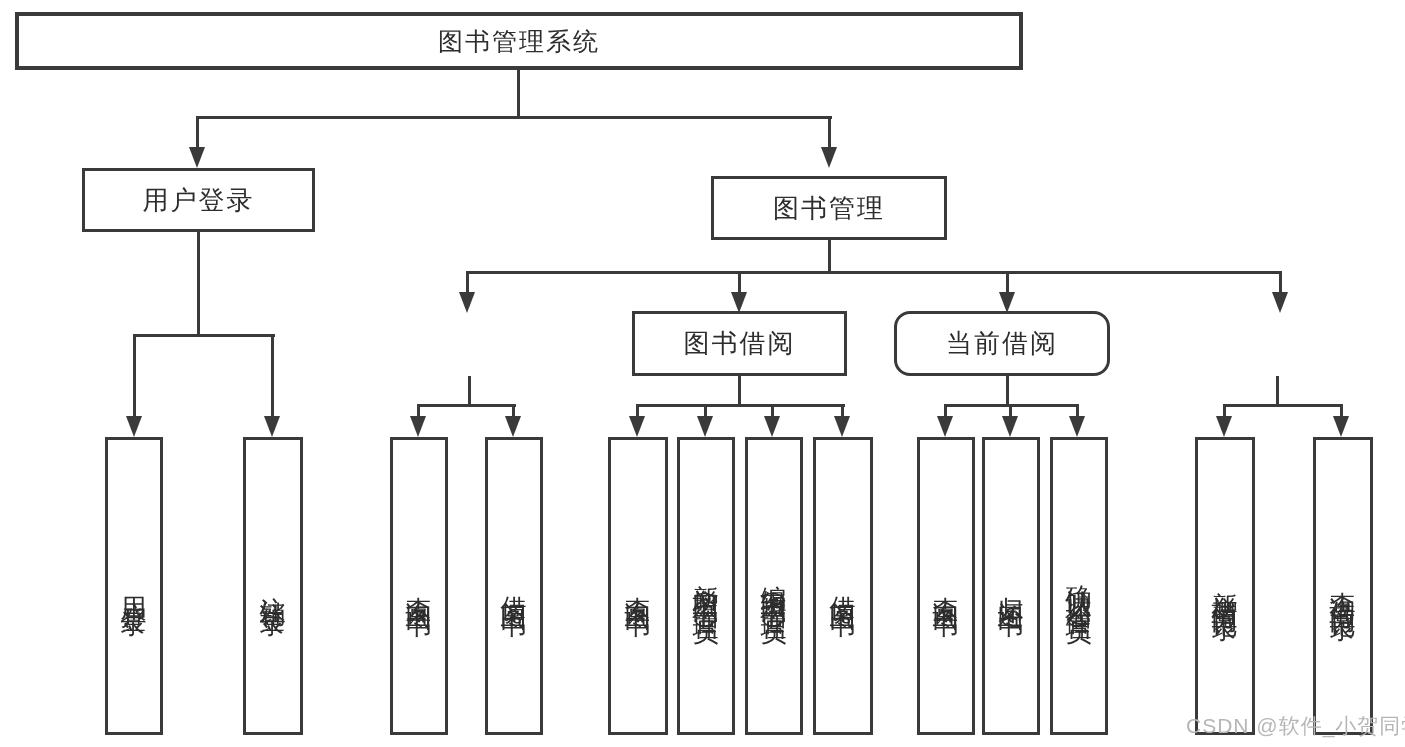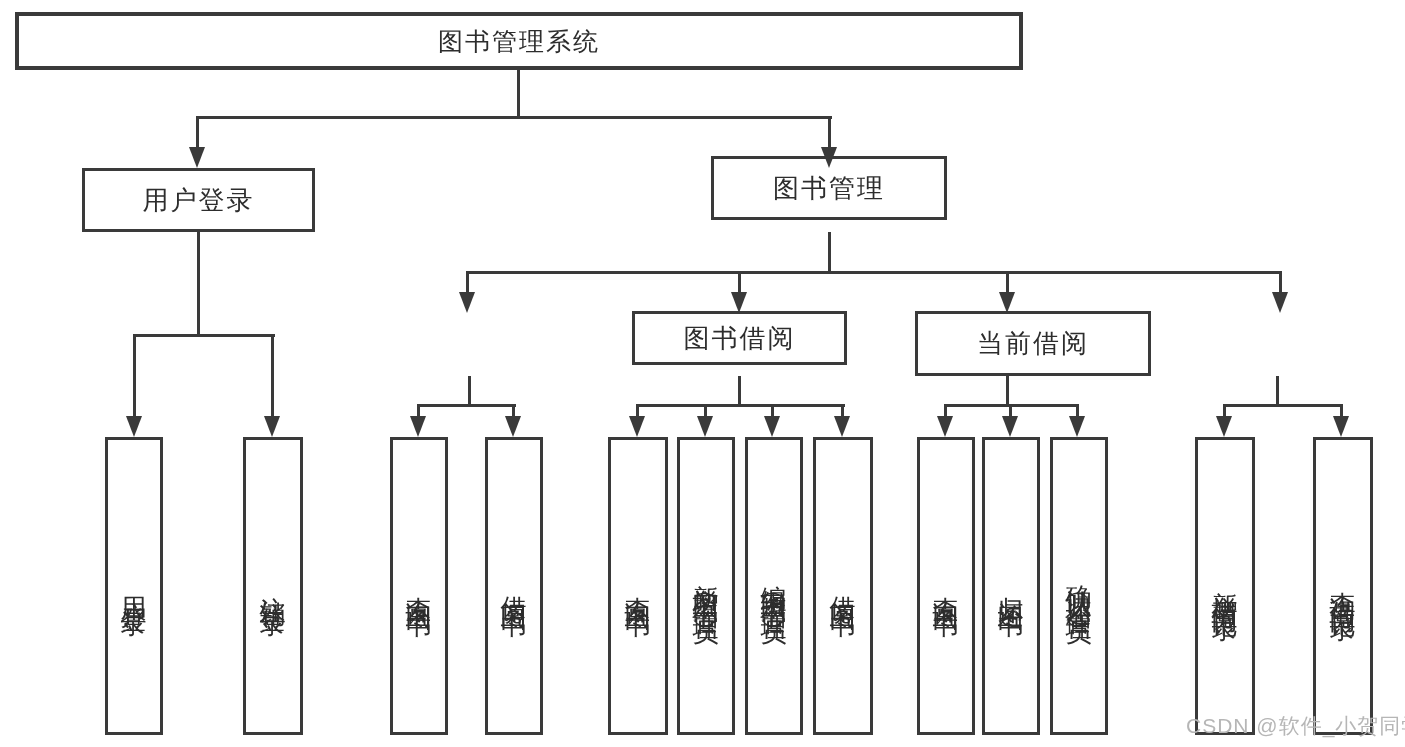--- a/index.html
+++ b/index.html
@@ -68,28 +68,28 @@
 
 <div class="canvas">
 
   <div class="box root" style="left:15px; top:12px; width:1008px; height:58px;">
     <span>图书管理系统</span>
   </div>
 
   <div class="box" style="left:82px; top:168px; width:233px; height:64px;">
     <span>用户登录</span>
   </div>
-  <div class="box" style="left:711px; top:156px; width:236px; height:64px;">
+  <div class="box" style="left:711px; top:176px; width:236px; height:64px;">
     <span>图书管理</span>
   </div>
 
-  <div class="box" style="left:632px; top:311px; width:215px; height:54px;">
+  <div class="box" style="left:632px; top:311px; width:215px; height:65px;">
     <span>图书借阅</span>
   </div>
-  <div class="box" style="left:915px; top:311px; width:236px; height:65px;">
+  <div class="box" style="left:894px; top:311px; width:216px; height:65px;border-radius:16px;">
     <span>当前借阅</span>
   </div>
 
   <div class="box leaf" style="left:105px; top:437px; width:58px; height:298px;">
     <span class="vlabel">用户登录</span>
   </div>
   <div class="box leaf" style="left:243px; top:437px; width:60px; height:298px;">
     <span class="vlabel">注销登录</span>
   </div>
 

